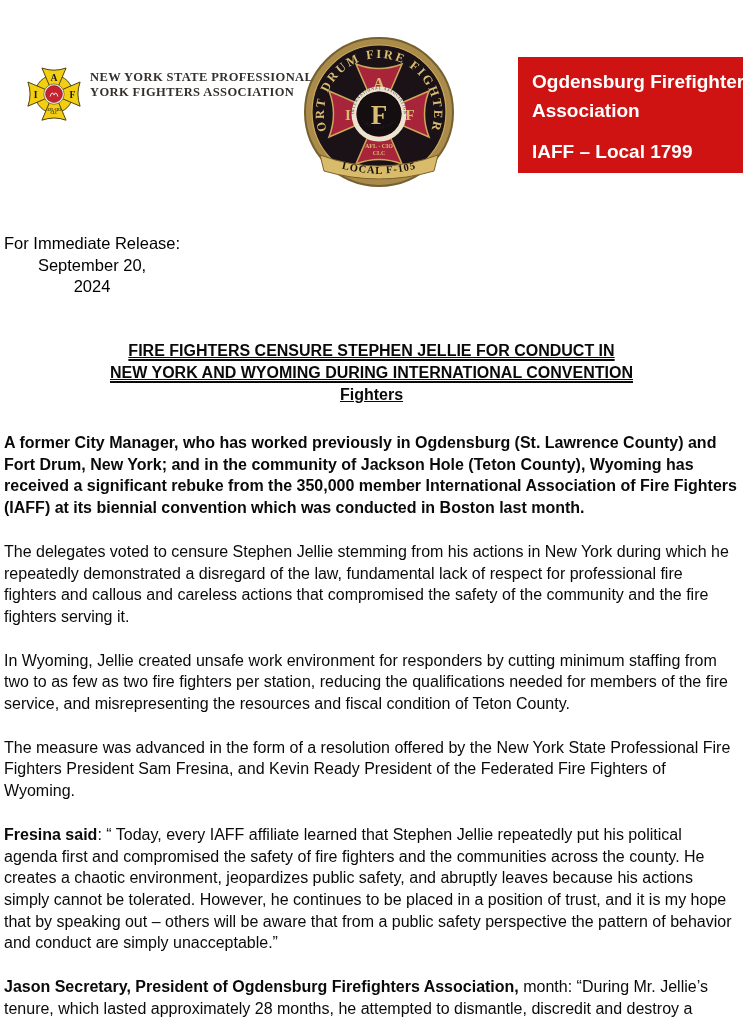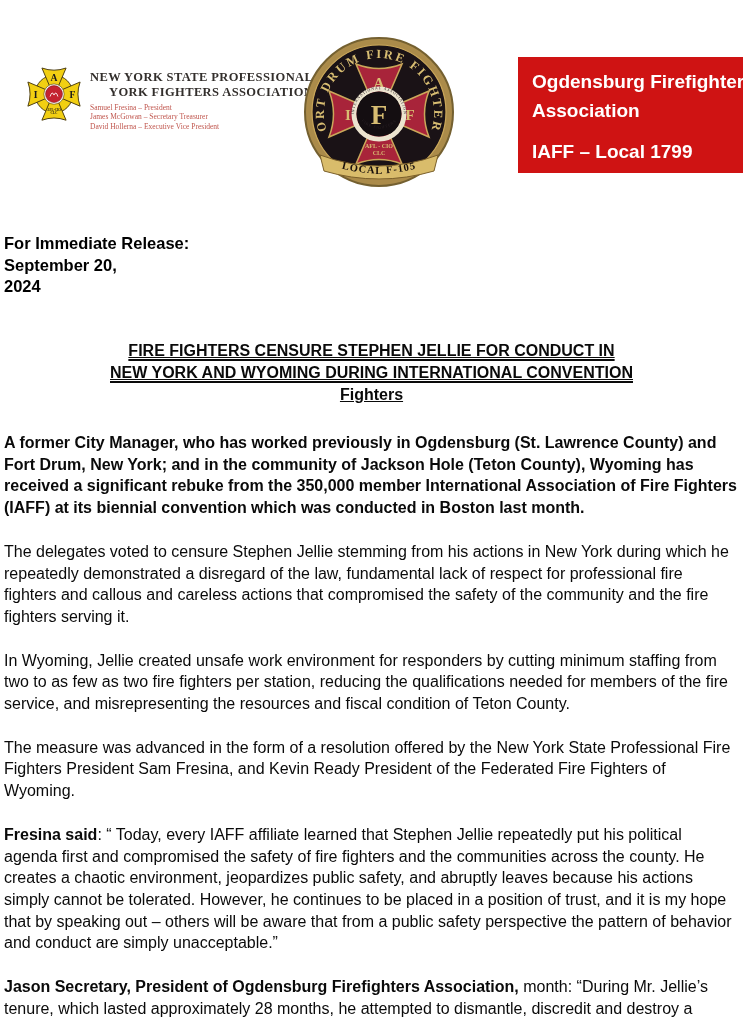--- a/index.html
+++ b/index.html
@@ -5,33 +5,33 @@
   html,body{margin:0;padding:0;background:#ffffff;}
   .page{position:relative;width:743px;height:1024px;background:#fff;overflow:hidden;
         font-family:"Liberation Sans", sans-serif;color:#111;}
 
   
   .hdr{position:absolute;left:0;top:0;width:743px;height:220px;}
   .nys-logo{position:absolute;left:25px;top:62px;display:flex;}
   .nys-cross{width:58px;height:70px;}
   .nys-text{margin-left:7px;padding-top:8px;}
   .org-line{font-family:"Liberation Serif", serif;font-weight:bold;font-size:12.5px;
-            line-height:15px;color:#332f2c;letter-spacing:.4px;text-align:right;}
+            line-height:15px;color:#332f2c;letter-spacing:.4px;}
   .officers{margin-top:3px;}
   .officer{font-family:"Liberation Serif", serif;font-size:7.5px;line-height:9.3px;color:#c0564e;}
 
   .badge{position:absolute;left:303px;top:34px;width:152px;height:158px;}
 
   .red-box{position:absolute;left:518px;top:57px;width:226px;height:116px;
            background:#cf1313;color:#fff;overflow:hidden;padding:10px 0 0 14px;box-sizing:border-box;}
   .red-box .l{font-weight:bold;font-size:19px;line-height:29px;white-space:nowrap;}
   .red-box .l3{margin-top:12px;}
 
   
-  .release{position:absolute;left:4px;top:233px;font-weight:bold;font-size:16.5px;line-height:21.5px;color:#000;}
+  .release{position:absolute;left:4px;top:233px;font-weight:normal;font-size:16.5px;line-height:21.5px;color:#000;text-align:center;}
 
   
   .article{position:absolute;left:4px;top:340px;width:735px;font-size:16px;line-height:21.7px;color:#0a0a0a;}
   .t-line{text-align:center;font-weight:bold;line-height:22px;text-decoration:underline;}
   .t-line .u{text-decoration:underline;text-decoration-thickness:1.5px;text-underline-offset:3px;}
   .para{margin:22px 0 0 0;}
   .para.first{margin-top:26px;font-weight:bold;}
   .b{font-weight:bold;}
   .i{}
 
@@ -60,25 +60,20 @@
           <circle r="10.5" fill="#ffffff" stroke="#4a3b10" stroke-width=".6"></circle>
           <circle r="8.8" fill="#c42330" stroke="#6b1018" stroke-width=".5"></circle>
           <path d="M -4 2.5 Q -2 -4 0 1 Q 2 -4 4 2.5" stroke="#ffffff" stroke-width=".9" fill="none"></path>
           <text x="0" y="17" text-anchor="middle" font-size="3.4" font-weight="bold" fill="#1a1a1a">AFL-CIO</text>
           <text x="0" y="21" text-anchor="middle" font-size="3.4" font-weight="bold" fill="#1a1a1a">CLC</text>
         </g>
       </svg>
       <div class="nys-text">
         <div class="org-line">NEW YORK STATE PROFESSIONAL</div>
         <div class="org-line">YORK FIGHTERS ASSOCIATION</div>
-        <div class="officers">
-          <div class="officer">Samuel Fresina – President</div>
-          <div class="officer">James McGowan – Secretary Treasurer</div>
-          <div class="officer">David Hollerna – Executive Vice President</div>
-        </div>
       </div>
     </div>
 
     <svg class="badge" viewBox="0 0 152 158">
       <circle cx="76" cy="78" r="74" fill="#ab8b4a" stroke="#746030" stroke-width="2"></circle>
       <circle cx="76" cy="78" r="67" fill="#1a1216" stroke="#caa75a" stroke-width="1.2"></circle>
       <path id="arcTop" d="M 24 97 A 55 55 0 1 1 128 97" fill="none"></path>
       <text font-size="12.5" font-weight="bold" fill="#d8bd72" letter-spacing="2.2">
         <textPath href="#arcTop" startOffset="50%" text-anchor="middle">FORT DRUM FIRE FIGHTERS</textPath>
       </text>

